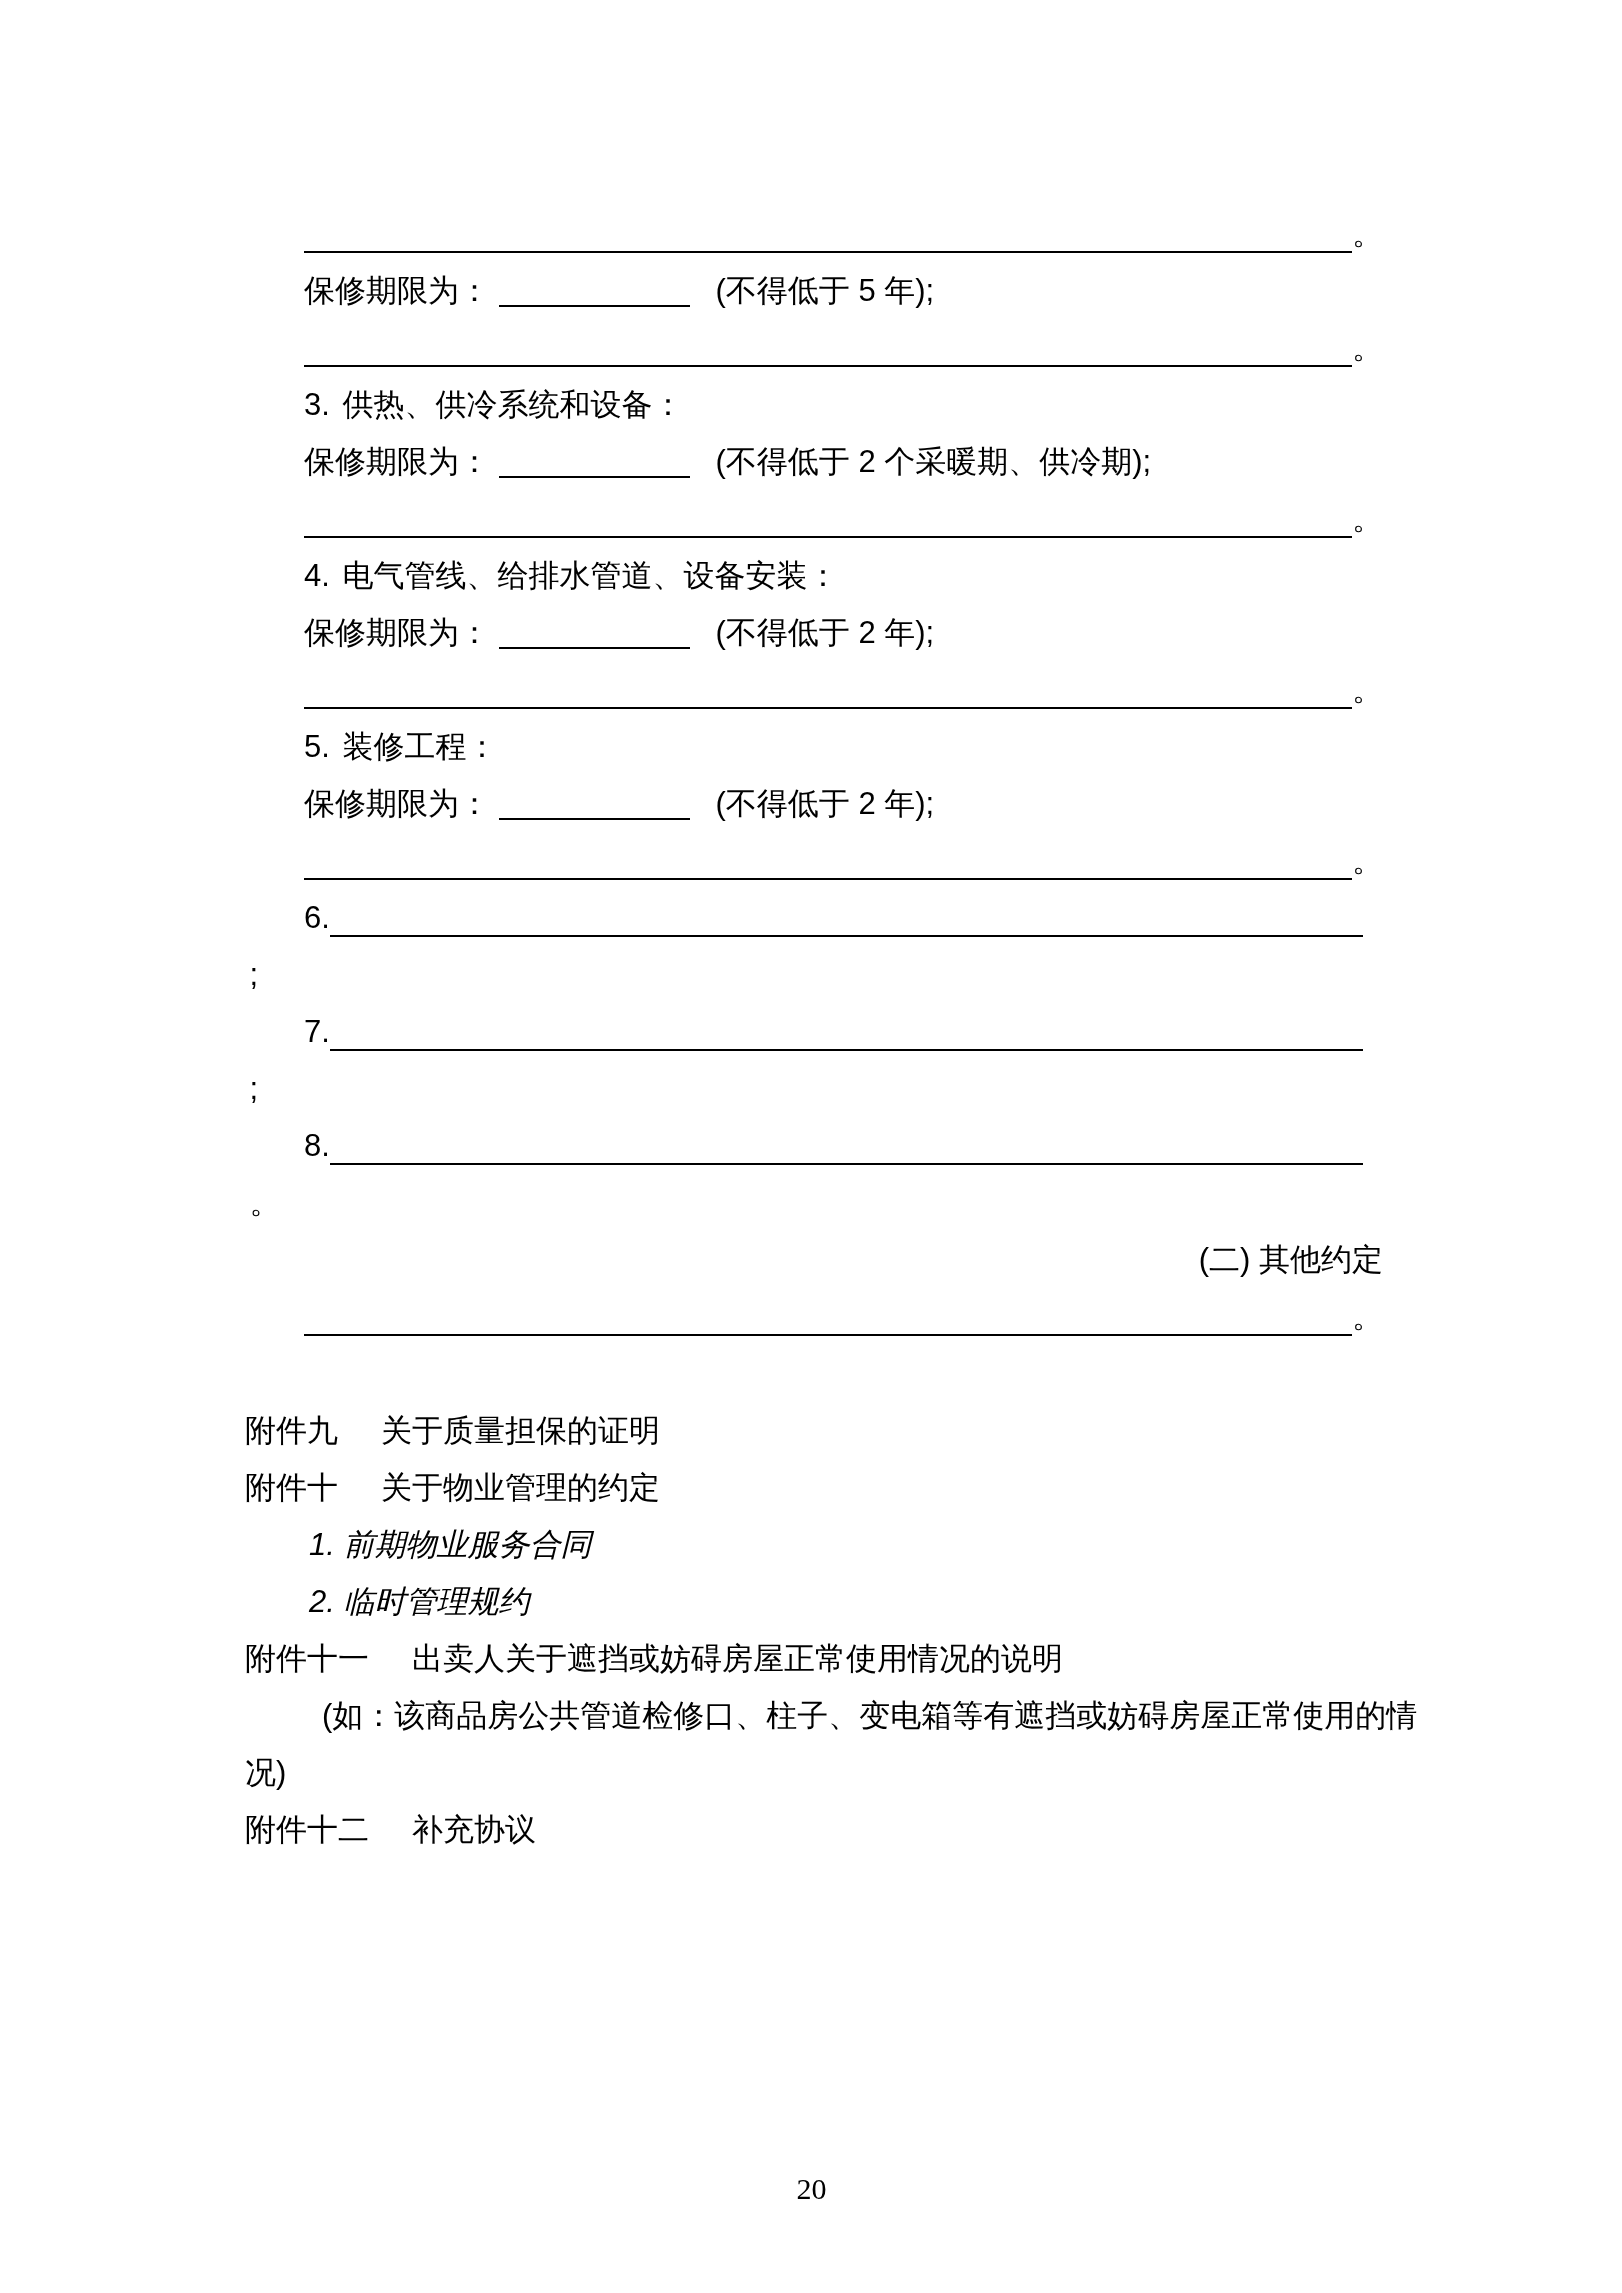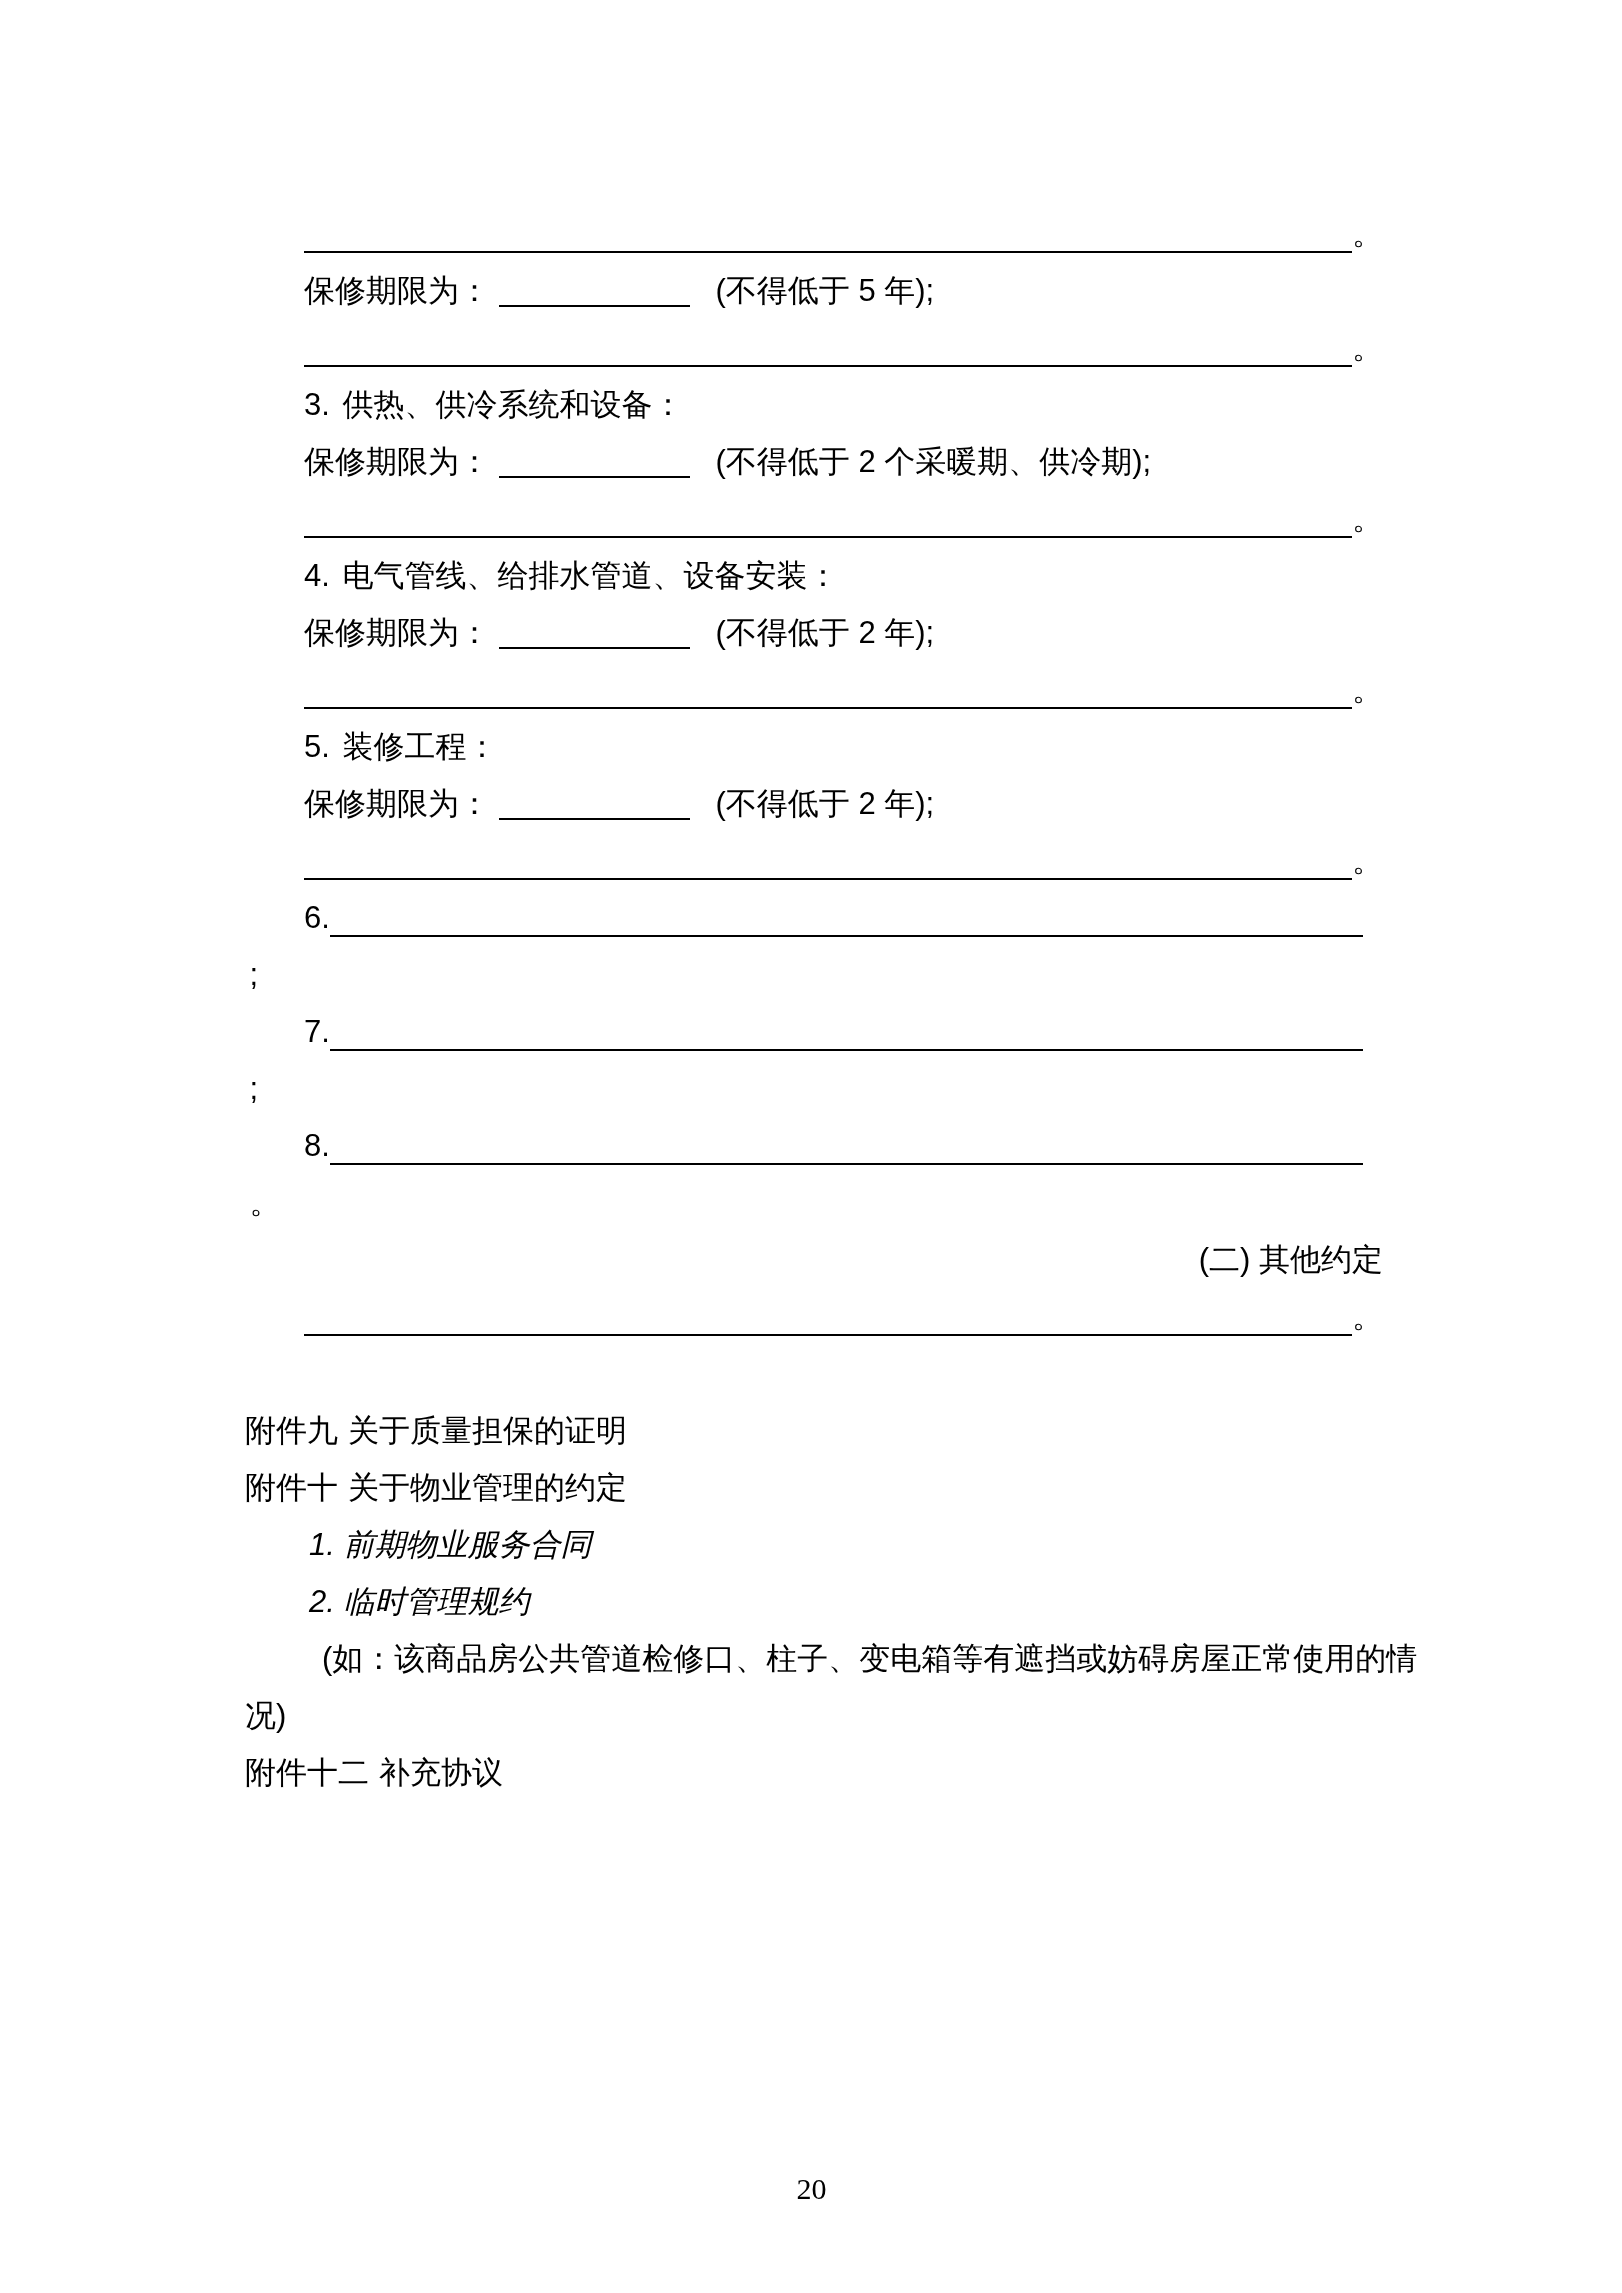--- a/index.html
+++ b/index.html
@@ -44,21 +44,21 @@
     height: 38px;
     border-bottom: 2.7px solid #000;
     vertical-align: -5.5px;
     margin: 0 25.5px 0 9px;
   }
   .punct { padding-left: 4.5px; }
   .heading-indent { padding-left: 84px; text-align: right; }
   .attachment-sub { padding-left: 64px; font-style: italic; }
   .note-indent { padding-left: 77px; }
   .note-cont { padding-left: 0; }
-  .attachment .att-title { margin-left: 10px; }
+  .attachment .att-title { margin-left: 43px; }
   #footer {
     position: absolute;
     left: 0;
     top: 2127px;
     width: 1623px;
     text-align: center;
     font-family: "Liberation Serif", "DejaVu Serif", serif;
     font-size: 30px;
     line-height: 36px;
     color: #000000;
@@ -114,19 +114,20 @@
     <div class="row heading-indent"><span class="txt">(二) 其他约定</span></div>
     <div class="row rule-period">
       <span class="fill"></span>
       <span class="period">。</span>
     </div>
     <div class="row blank"></div>
     <div class="row attachment"><span class="lbl">附件九</span><span class="att-title">关于质量担保的证明</span></div>
     <div class="row attachment"><span class="lbl">附件十</span><span class="att-title">关于物业管理的约定</span></div>
     <div class="row attachment-sub"><span class="txt">1. 前期物业服务合同</span></div>
     <div class="row attachment-sub"><span class="txt">2. 临时管理规约</span></div>
+    <div class="row attachment"><span class="lbl">附件十一</span><span class="att-title">出卖人关于遮挡或妨碍房屋正常使用情况的说明</span></div>
     <div class="row note-indent"><span class="txt">(如：该商品房公共管道检修口、柱子、变电箱等有遮挡或妨碍房屋正常使用的情</span></div>
     <div class="row note-cont"><span class="txt">况)</span></div>
     <div class="row attachment"><span class="lbl">附件十二</span><span class="att-title">补充协议</span></div>
   </div>
 
 <div id="footer">20</div>
 
 
 </body></html>

